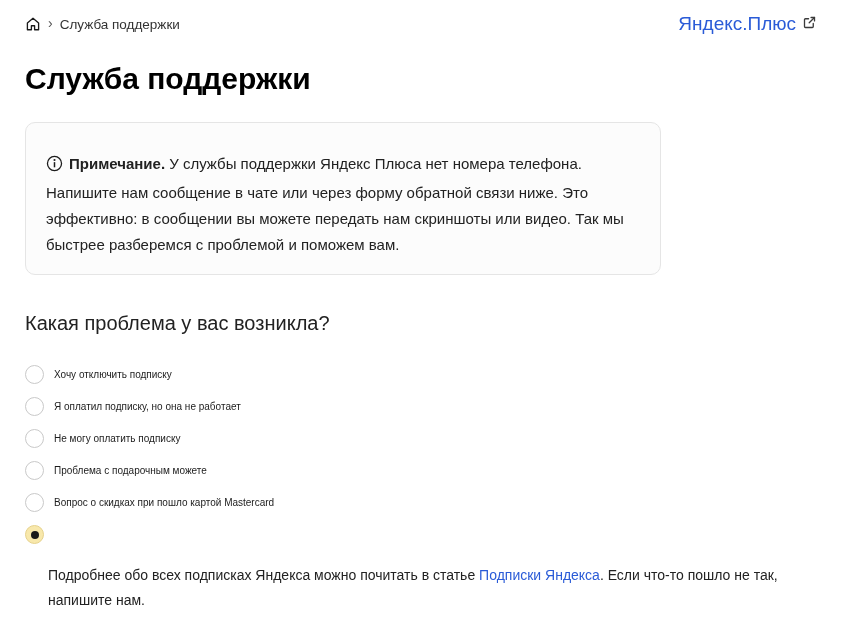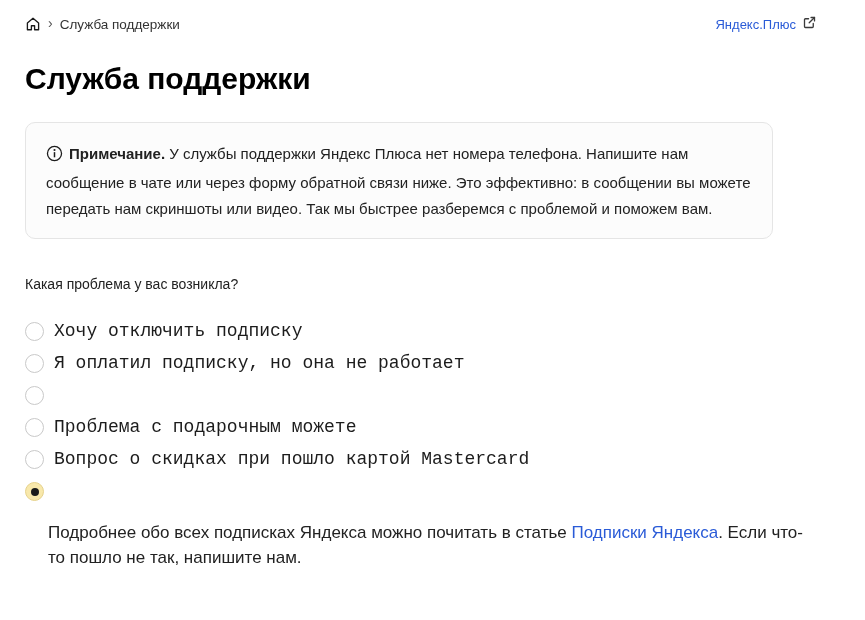--- a/index.html
+++ b/index.html
@@ -22,60 +22,60 @@
     overflow:hidden;
   }
   .page{padding:13px 48px 30px 25px;}
 
   
   .topbar{display:flex;justify-content:space-between;align-items:center;height:22px;}
   .breadcrumb{display:flex;align-items:center;gap:7px;font-size:13.5px;color:#333;}
   .breadcrumb .home{display:inline-flex;align-items:center;cursor:pointer;}
   .breadcrumb .sep{color:#555;font-size:14px;line-height:1;transform:translateY(-1px);}
   .plus-link{display:inline-flex;align-items:center;gap:6px;text-decoration:none;cursor:pointer;}
-  .plus-link .lbl{color:var(--link-blue);font-size:13px;}
+  .plus-link .lbl{color:var(--link-blue);font-size:19px;}
 
   
   h1{font-size:30px;font-weight:700;margin:27px 0 0;color:#000;letter-spacing:0;}
 
   
   .note{
     margin-top:26px;
     border:1px solid var(--note-border);
     border-radius:10px;
     background:var(--note-bg);
-    padding:18px 20px 16px;
-    width:748px;
+    padding:28px 20px 16px;
+    width:636px;
   }
   .note-p{margin:0;font-size:15px;line-height:26px;color:#222;}
   .note-p .info-icon{display:inline-block;vertical-align:-3px;margin-right:6px;}
   .note-p b{font-weight:700;}
 
   
-  .question{margin-top:37px;font-size:14px;color:#222;}
+  .question{margin-top:37px;font-size:20px;color:#222;}
 
   
   .options{margin-top:30px;}
   .option{display:flex;align-items:center;gap:10px;margin-bottom:13px;cursor:pointer;height:19px;}
   .radio{
     width:19px;height:19px;border-radius:50%;
     border:1.5px solid var(--radio-border);
     background:#fff;flex:0 0 auto;
     display:flex;align-items:center;justify-content:center;
   }
   .radio .dot{width:8px;height:8px;border-radius:50%;background:transparent;}
   .option.selected .radio{
     background:var(--radio-selected-fill);
     border-color:var(--radio-selected-border);
   }
   .option.selected .radio .dot{background:var(--radio-dot);}
-  .option-label{font-size:18px;color:#1c1c1c;line-height:19px;font-family:Liberation Mono, monospace;}
+  .option-label{font-size:10px;color:#1c1c1c;line-height:19px;}
 
   
-  .details{margin:19px 0 0 23px;font-size:17px;line-height:25px;color:#222;max-width:765px;}
+  .details{margin:19px 0 0 23px;font-size:14px;line-height:25px;color:#222;max-width:765px;}
   .details a{color:var(--link-blue);text-decoration:none;cursor:pointer;}
 </style>
 </head>
 <body>
 
 <div class="page">
 
   <header class="topbar">
     <nav class="breadcrumb">
       <span class="home">
@@ -124,20 +124,21 @@
       <label class="option">
     <span class="radio">
           <span class="dot"></span>
         </span>
     <span class="option-label">Я оплатил подписку, но она не работает</span>
   </label>
       <label class="option">
     <span class="radio">
           <span class="dot"></span>
         </span>
+    <span class="option-label">Не могу оплатить подписку</span>
   </label>
       <label class="option">
     <span class="radio">
           <span class="dot"></span>
         </span>
     <span class="option-label">Проблема с подарочным можете</span>
   </label>
       <label class="option">
     <span class="radio">
           <span class="dot"></span>

